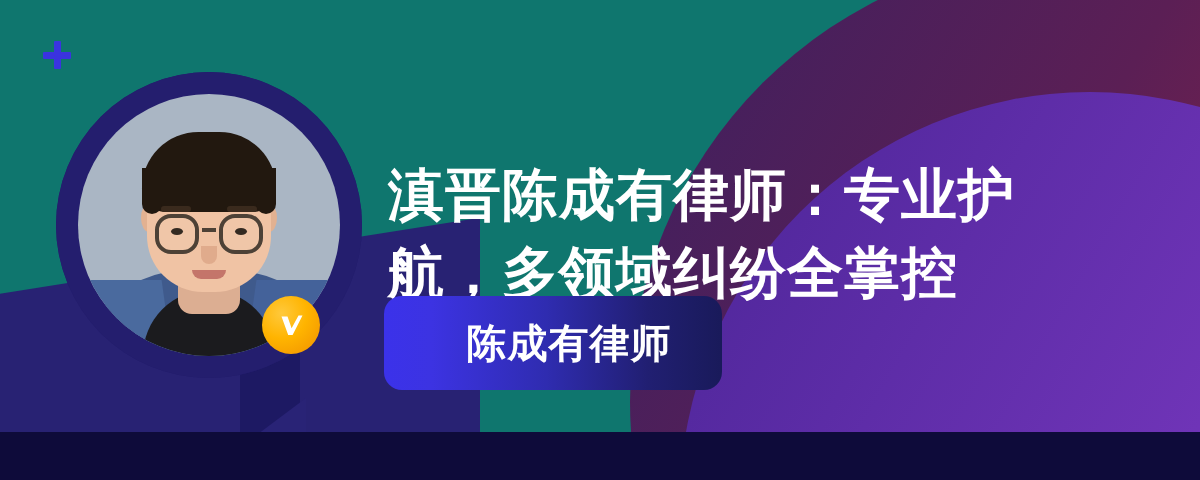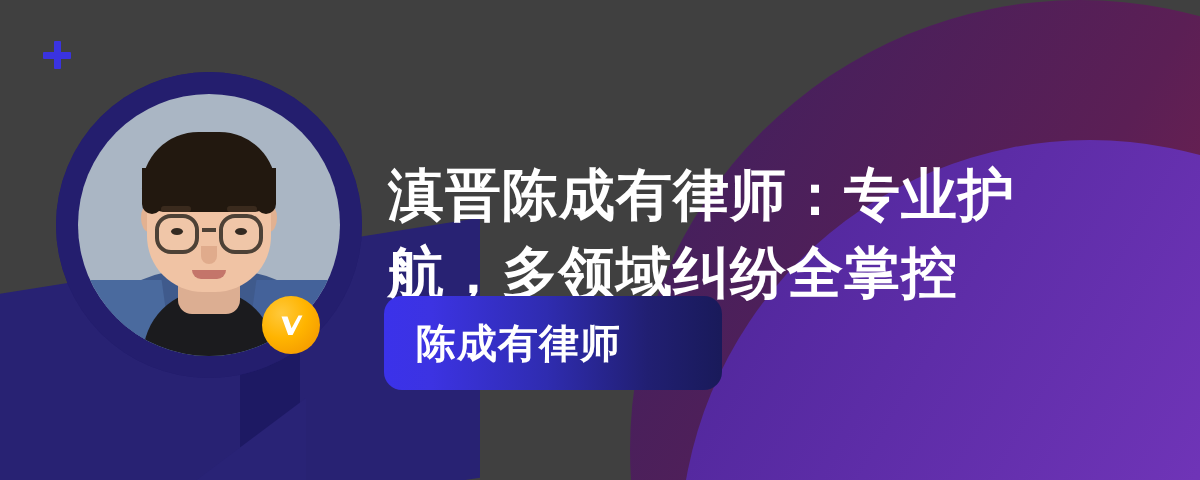--- a/index.html
+++ b/index.html
@@ -3,23 +3,23 @@
 <meta charset="utf-8">
 <style>
   html, body {
     margin: 0;
     padding: 0;
     background: #0e0b3a;
   }
   #banner {
     position: relative;
     width: 1200px;
-    height: 480px;
+    height: 432px;
     overflow: hidden;
-    background: #404040;
+    background: #0f766e;
     font-family: "Liberation Sans", "DejaVu Sans", sans-serif;
     user-select: none;
   }
 
   
   .bg-layer {
     position: absolute;
     inset: 0;
     overflow: hidden;
   }
@@ -305,21 +305,21 @@
     top: 296px;
     width: 338px;
     height: 94px;
     border: none;
     border-radius: 18px;
     background: linear-gradient(90deg, #3b32ea 0%, #3c33e2 14%, #2f2cb0 48%, #211f72 78%, #191a5a 100%);
     color: #ffffff;
     font-family: "Liberation Sans", "DejaVu Sans", sans-serif;
     font-size: 40px;
     font-weight: bold;
-    text-align: left;
+    text-align: center;
     padding: 1px 0 0 32px;
     box-sizing: border-box;
     letter-spacing: 1px;
     cursor: pointer;
   }
 </style>
 </head>
 <body>
 
 <div id="banner">

